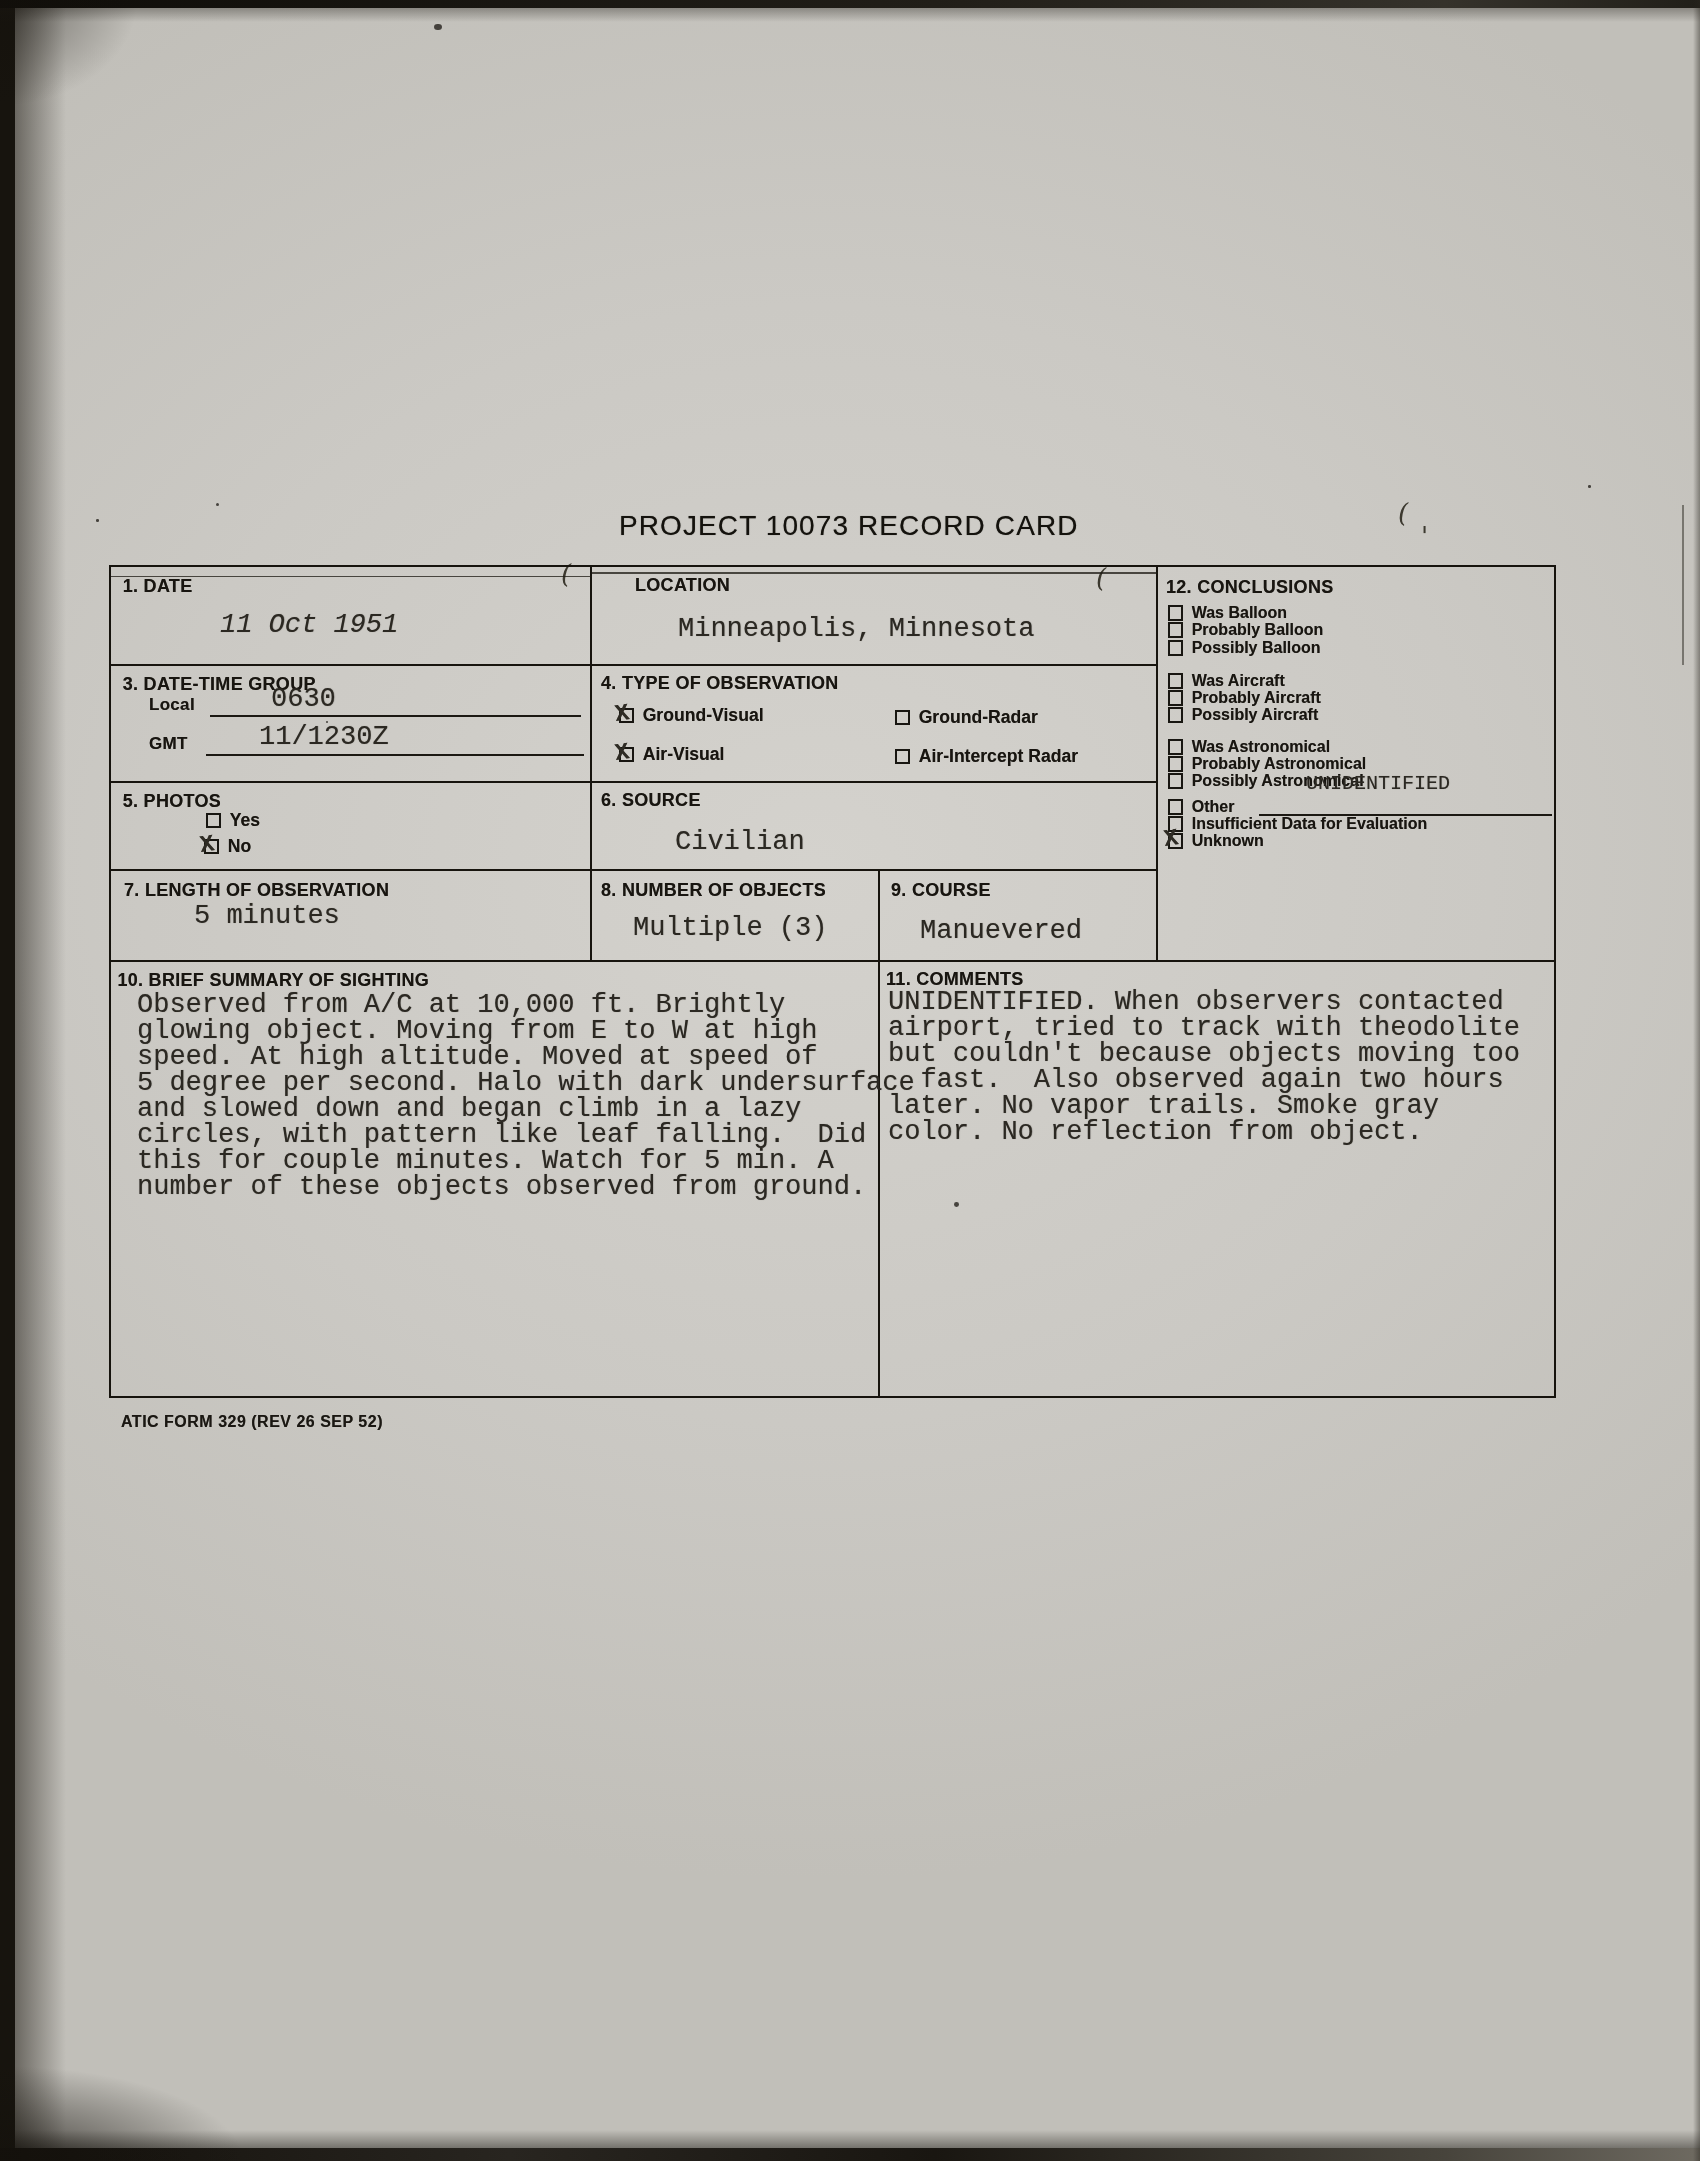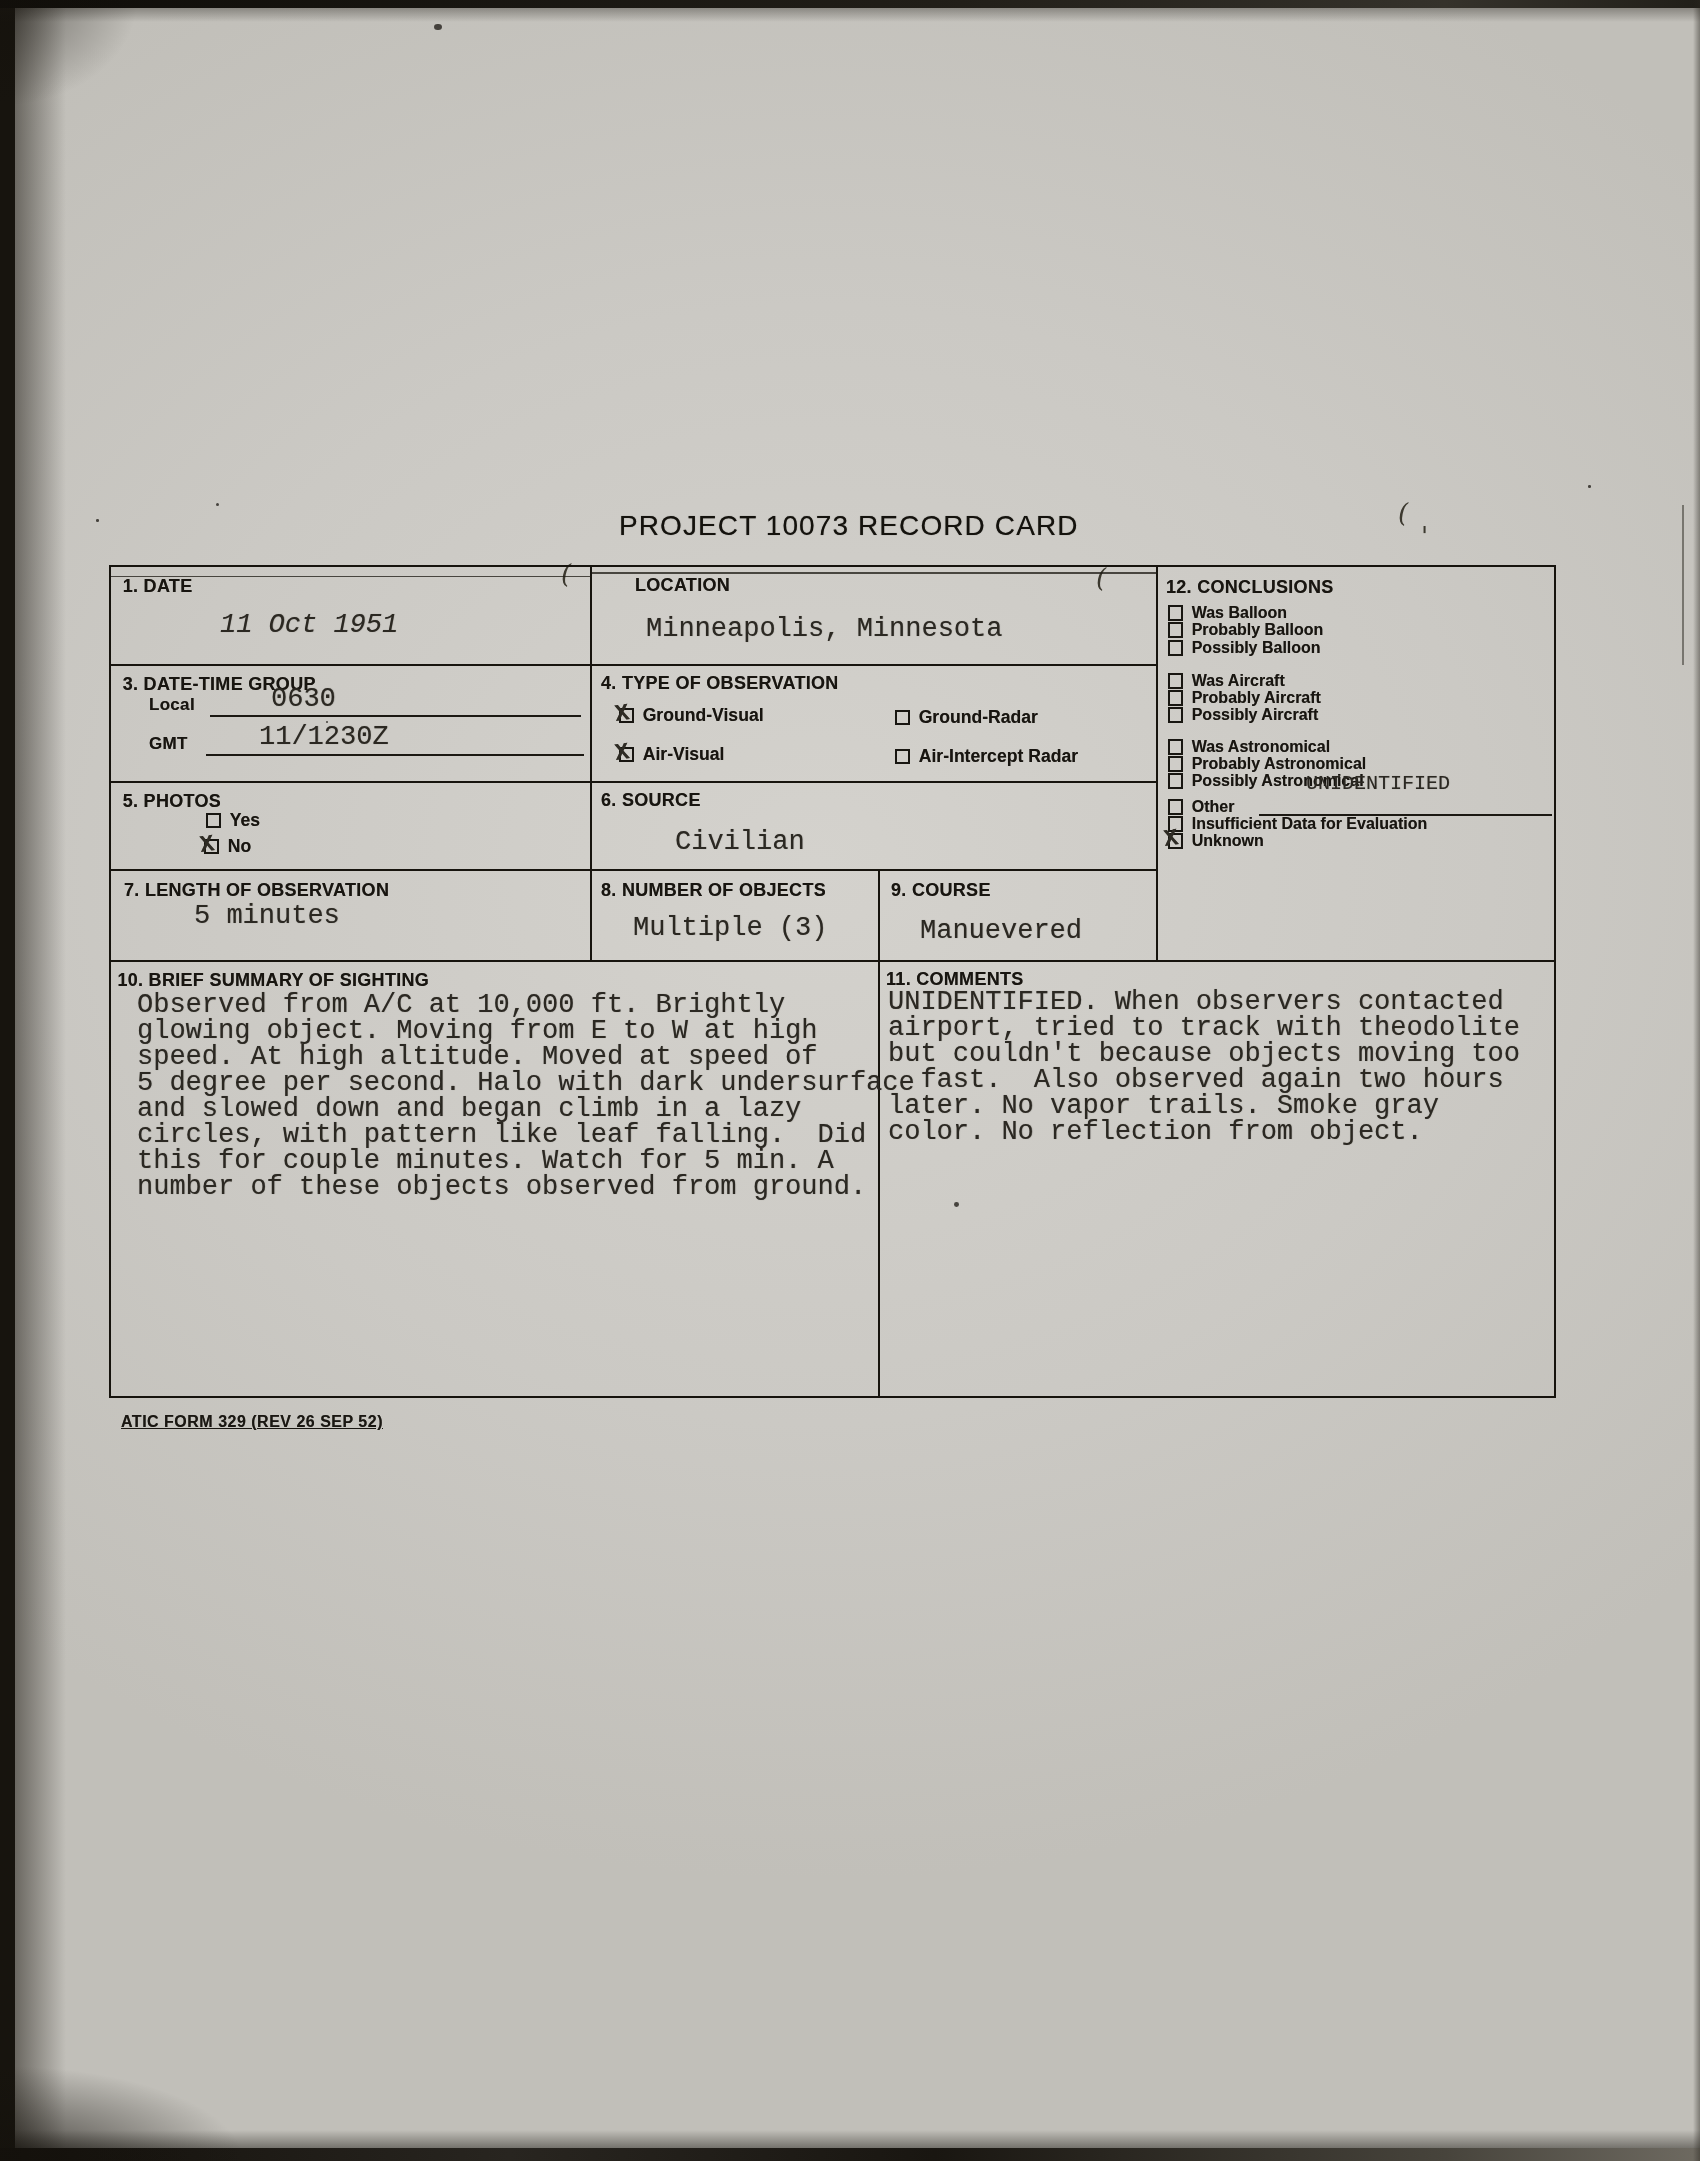--- a/index.html
+++ b/index.html
@@ -86,21 +86,21 @@
     <div class="cell br bb" style="left:769px;top:304px;width:278px;height:91px;"></div>
     <div class="cell bb" style="left:1047px;top:0;width:398px;height:395px;"></div>
     <div class="cell br" style="left:0;top:395px;width:769px;height:435px;"></div>
     <div class="scanline" style="left:0;top:8.5px;width:481px;"></div>
     <div class="scanline" style="left:481px;top:5.3px;width:566px;"></div>
 
     <div class="flabel" style="left:11.7px;top:8.5px;">1. DATE</div>
     <div class="typed" style="left:109px;top:45px;font-style:italic;">11 Oct 1951</div>
 
     <div class="flabel" style="left:524px;top:7.5px;">LOCATION</div>
-    <div class="typed" style="left:535px;top:49px;font-family:Liberation Mono, monospace;">Minneapolis, Minnesota</div>
+    <div class="typed" style="left:567px;top:49px;font-family:Liberation Mono, monospace;">Minneapolis, Minnesota</div>
 
     <div class="flabel" style="left:11.7px;top:107px;">3. DATE-TIME GROUP</div>
     <div class="flabel sm" style="left:38px;top:128px;">Local</div>
     <div class="uline" style="left:99px;top:148px;width:371px;"></div>
     <div class="typed" style="left:160px;top:119px;">0630</div>
     <div class="flabel sm" style="left:38px;top:167px;">GMT</div>
     <div class="uline" style="left:95px;top:187px;width:378px;"></div>
     <div class="typed" style="left:148px;top:157px;">11/1230Z</div>
 
     <div class="flabel" style="left:490px;top:106px;">4. TYPE OF OBSERVATION</div>
@@ -217,16 +217,16 @@
     <div class="flabel" style="left:775px;top:402px;">11. COMMENTS</div>
     <div class="typed" style="left:777px;top:422px;">UNIDENTIFIED. When observers contacted
 airport, tried to track with theodolite
 but couldn't because objects moving too
   fast.  Also observed again two hours
 later. No vapor trails. Smoke gray
 color. No reflection from object.</div>
 
   </div>
 
-  <div class="footer" style="left:121px;top:1413px;text-decoration:underline;">ATIC FORM 329 (REV 26 SEP 52)</div>
+  <div class="footer" style="left:121px;top:1413px;">ATIC FORM 329 (REV 26 SEP 52)</div>
 
 </div>
 
 
 </body></html>

